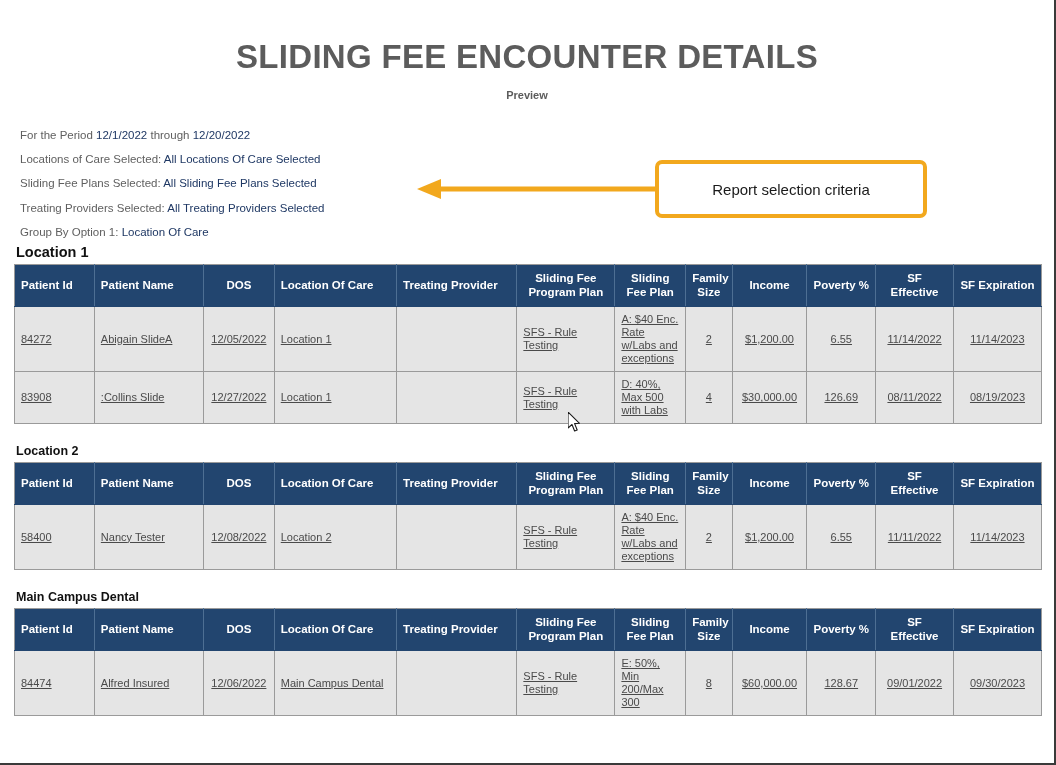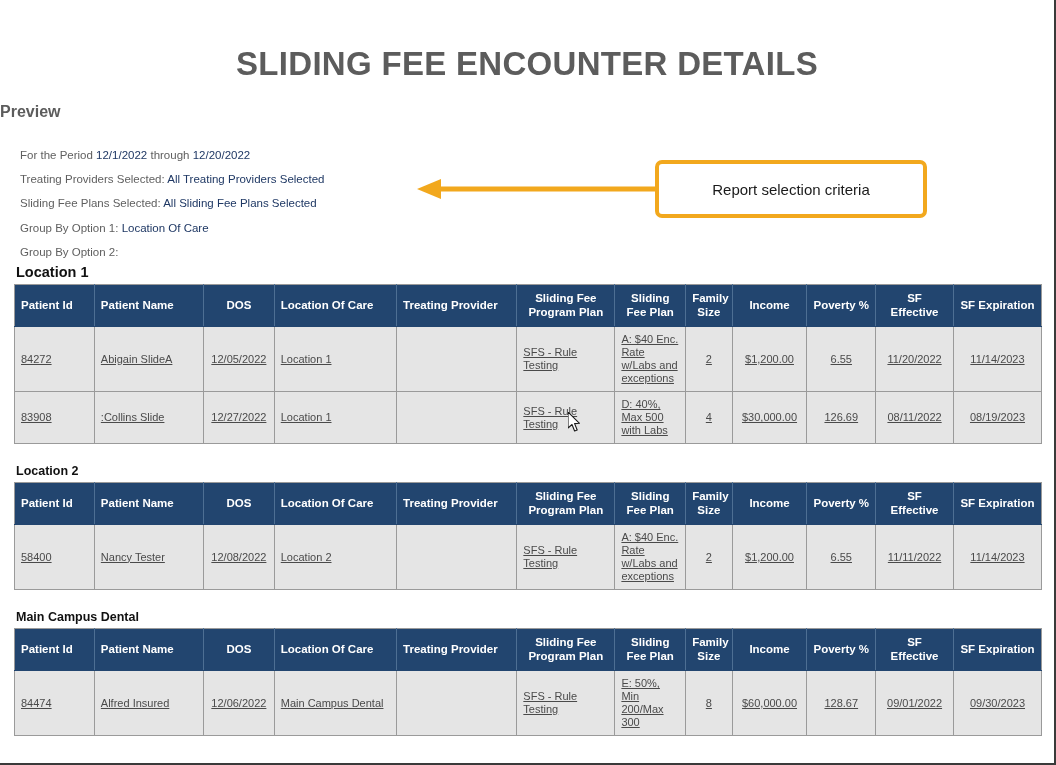--- a/index.html
+++ b/index.html
@@ -19,27 +19,27 @@
     overflow: hidden;
   }
 
   
   .title {
     text-align: center;
     font-size: 33px;
     font-weight: bold;
     color: #5c5c5c;
     letter-spacing: 0.3px;
-    margin: 11px;
+    margin: 4px;
     padding-top: 36px;
     line-height: 1.05;
   }
   .subtitle {
-    text-align: left;
-    font-size: 16px;
+    text-align: center;
+    font-size: 11px;
     font-weight: bold;
     color: #5c5c5c;
     margin: 0;
     padding-top: 10px;
   }
 
   
   .criteria {
     margin: 0;
     padding: 22px 0 0 20px;
@@ -160,34 +160,34 @@
   <div class="subtitle">Preview</div>
 
   <div class="criteria">
     <div class="criteria-line">
       <span>For the Period</span>
       <span class="val">12/1/2022</span>
       <span>through</span>
       <span class="val">12/20/2022</span>
     </div>
     <div class="criteria-line">
+      <span>Locations of Care Selected:</span>
+      <span class="val">All Locations Of Care Selected</span>
+    </div>
+    <div class="criteria-line">
+      <span>Sliding Fee Plans Selected:</span>
+      <span class="val">All Sliding Fee Plans Selected</span>
+    </div>
+    <div class="criteria-line">
       <span>Treating Providers Selected:</span>
       <span class="val">All Treating Providers Selected</span>
     </div>
     <div class="criteria-line">
-      <span>Sliding Fee Plans Selected:</span>
-      <span class="val">All Sliding Fee Plans Selected</span>
-    </div>
-    <div class="criteria-line">
       <span>Group By Option 1:</span>
       <span class="val">Location Of Care</span>
-    </div>
-    <div class="criteria-line">
-      <span>Group By Option 2:</span>
-      <span class="val"></span>
     </div>
   </div>
 
   <svg class="callout-arrow" viewBox="0 0 240 22" xmlns="http://www.w3.org/2000/svg">
     <line x1="238" y1="11" x2="22" y2="11" stroke="#f2a81d" stroke-width="5"></line>
     <polygon points="0,11 24,1 24,21" fill="#f2a81d"></polygon>
   </svg>
   <div class="callout-box">
     <span class="callout-text">Report selection criteria</span>
   </div>
@@ -231,21 +231,21 @@
               <td class="">84272</td>
               <td class="dark">Abigain SlideA</td>
               <td class="num-c">12/05/2022</td>
               <td class="dark">Location 1</td>
               <td class=""></td>
               <td class="sfp">SFS - Rule Testing</td>
               <td class="plan">A: $40 Enc. Rate w/Labs and exceptions</td>
               <td class="num-c">2</td>
               <td class="num-c">$1,200.00</td>
               <td class="num-c">6.55</td>
-              <td class="num-c">11/20/2022</td>
+              <td class="num-c">11/14/2022</td>
               <td class="num-c">11/14/2023</td>
             </tr>
             <tr>
               <td class="">83908</td>
               <td class="dark">:Collins Slide</td>
               <td class="num-c">12/27/2022</td>
               <td class="dark">Location 1</td>
               <td class=""></td>
               <td class="sfp">SFS - Rule Testing</td>
               <td class="plan">D: 40%, Max 500 with Labs</td>

